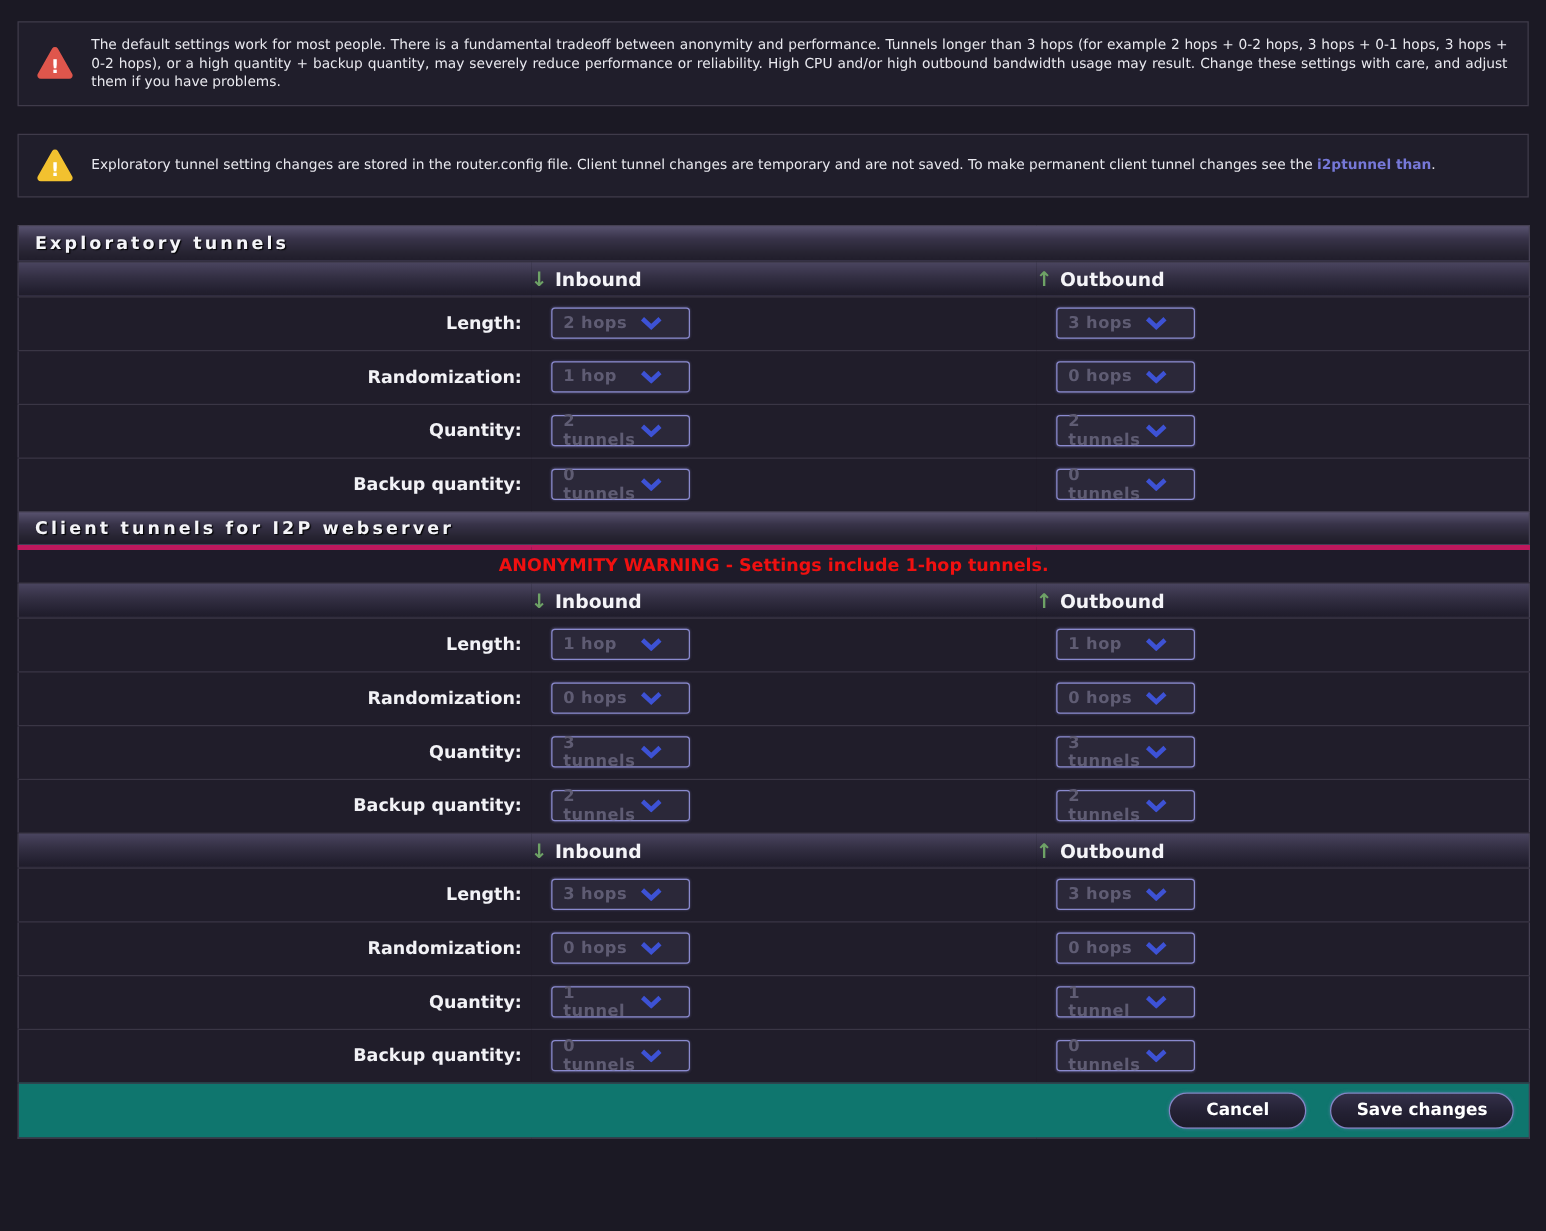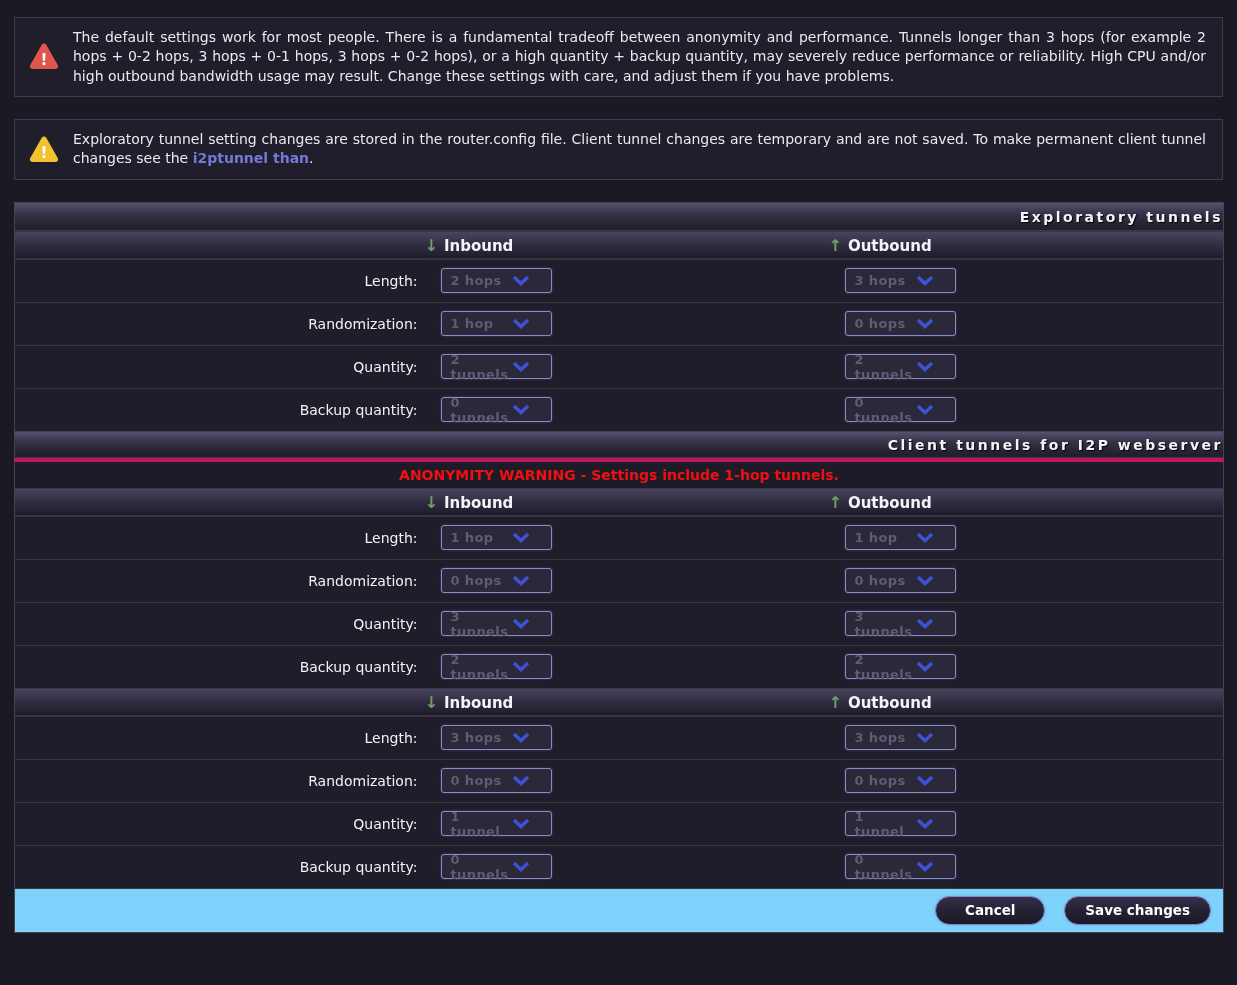--- a/index.html
+++ b/index.html
@@ -14,37 +14,37 @@
 
   
   .alert {
     display: flex; align-items: center; gap: 13px;
     border: 1px solid #3f3b4a;
     background: #201e2b;
     padding: 10px 16px 10px 13px;
     margin-bottom: 22px;
   }
   .alert-icon { flex: 0 0 auto; width: 32px; height: 29px; }
-  .alert-text { font-size: 14px; line-height: 1.38; color: #e9e9ef; text-align: justify; }
+  .alert-text { font-size: 11px; line-height: 1.38; color: #e9e9ef; text-align: justify; }
   .alert a.link { color: #7678d8; font-weight: bold; text-decoration: none; }
 
   
   table.cfg {
     width: 1209px;
     border-collapse: collapse;
     border: 1px solid #464153;
     table-layout: fixed;
   }
   col.c-label { width: 410px; }
   col.c-in    { width: 404px; }
   col.c-out   { width: 395px; }
 
   tr.section-header th {
     height: 29px;
-    text-align: right;
+    text-align: left;
     padding: 0 0 0 13px;
     font-size: 14px;
     font-weight: bold;
     letter-spacing: 2.5px;
     color: #f4f4f8;
     text-shadow: 1px 1px 1px #000;
     background: linear-gradient(180deg, #595370 0%, #383349 38%, #262331 78%, #201d2b 100%);
     border-top: 1px solid #464153;
   }
   tr.col-header th {
@@ -74,21 +74,21 @@
   tr.data-row td {
     height: 43px;
     background: #201d2a;
     border-top: 1px solid #3a3645;
     vertical-align: middle;
   }
   td.cell-label {
     text-align: right;
     padding-right: 7px;
     font-size: 14px;
-    font-weight: normal;
+    font-weight: bold;
     color: #f2f2f6;
   }
   td.cell-value { padding-left: 16px; }
 
   .select {
     display: flex; align-items: center; justify-content: space-between;
     width: 111px; height: 25px;
     padding: 0 21px 0 9px;
     background: #2b2839;
     border: 1px solid #8a8ace;
@@ -99,21 +99,21 @@
   .select .sel-text {
     font-size: 13px; font-weight: bold;
     letter-spacing: .4px;
     color: #5f5c73;
   }
   .select svg { flex: 0 0 auto; }
 
   
   tr.footer-row td {
     height: 44px;
-    background: #7dd3fc;
+    background: #0f766e;
     border-top: 1px solid #3a3645;
     text-align: right;
     padding-right: 12px;
     vertical-align: middle;
   }
   .btn {
     display: inline-block;
     min-width: 110px;
     height: 29px;
     margin-left: 14px;

